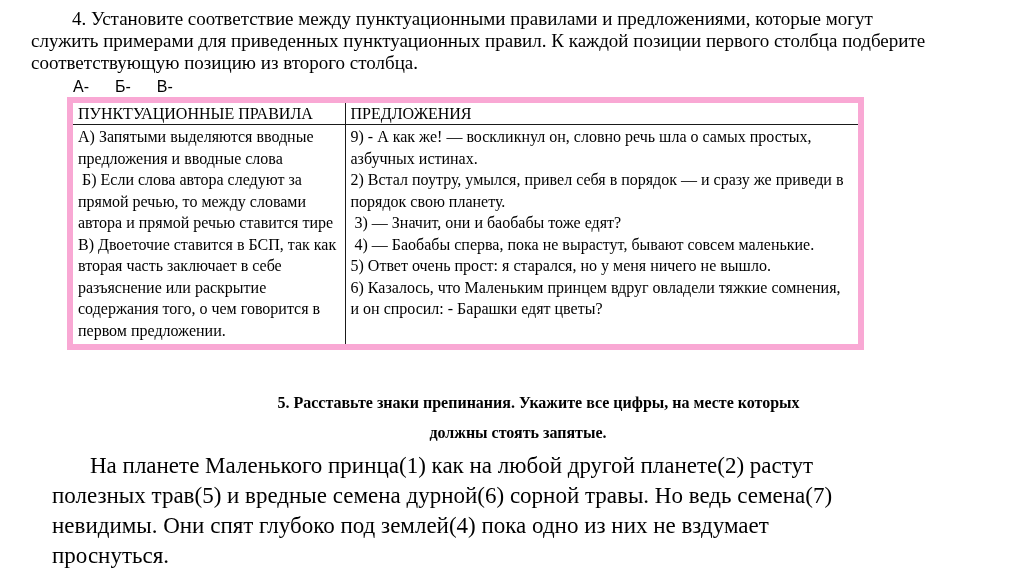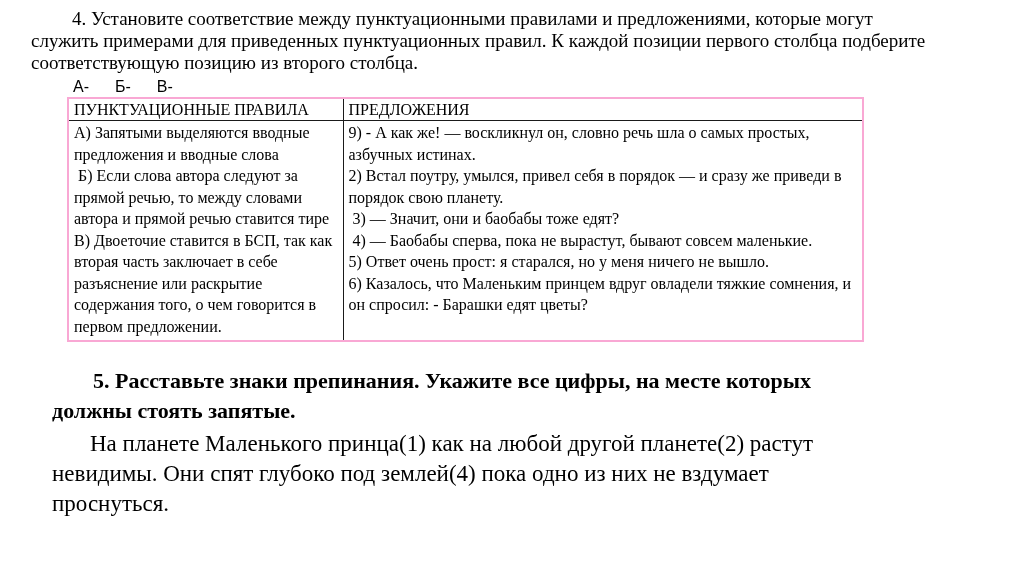--- a/index.html
+++ b/index.html
@@ -18,39 +18,39 @@
   .slots{
     margin:4px 0 0 73px;height:17px;
     font-family:"Liberation Sans", sans-serif;
     font-size:16px;line-height:17px;
     display:flex;gap:26px;
   }
   table.match{
     margin:2px 0 0 67px;
     width:797px;table-layout:fixed;
     border-collapse:collapse;
-    border:2px solid #f9a8d4;
+    border:6px solid #f9a8d4;
     font-size:16px;
   }
   table.match th, table.match td{
     border:1px solid #1a1a1a;
     text-align:left;vertical-align:top;
   }
   table.match th{
     font-weight:normal;
     padding:0 5px;height:21px;line-height:21px;
   }
   table.match td{
     padding:1px 5px 3px 5px;line-height:21.5px;
   }
   table.match td p{margin:0;white-space:pre-wrap;}
   .col-rules{width:275px;}
   .h5{
-    margin:24px 40px 0 52px;
-    font-weight:bold;font-size:22px;line-height:30px;
+    margin:38px 40px 0 52px;
+    font-weight:bold;font-size:16px;line-height:30px;text-align:center;
   }
   .h5 .line.first{padding-left:41px;}
   .para{
     margin:3px 60px 0 52px;
     font-size:23px;line-height:30px;
   }
   .para .line{white-space:nowrap;}
   .para .line.first{padding-left:38px;}
 </style>
 </head>
@@ -97,17 +97,18 @@
   </tbody>
     </table>
 
   <div class="h5">
     <div class="line first">5. Расставьте знаки препинания. Укажите все цифры, на месте которых</div>
     <div class="line">должны стоять запятые.</div>
   </div>
 
   <div class="para">
     <div class="line first">На планете Маленького принца(1) как на любой другой планете(2) растут</div>
+    <div class="line">полезных трав(5) и вредные семена дурной(6) сорной травы. Но ведь семена(7)</div>
     <div class="line">невидимы. Они спят глубоко под землей(4) пока одно из них не вздумает</div>
     <div class="line">проснуться.</div>
   </div>
 
 </div>
 
 </body></html>

